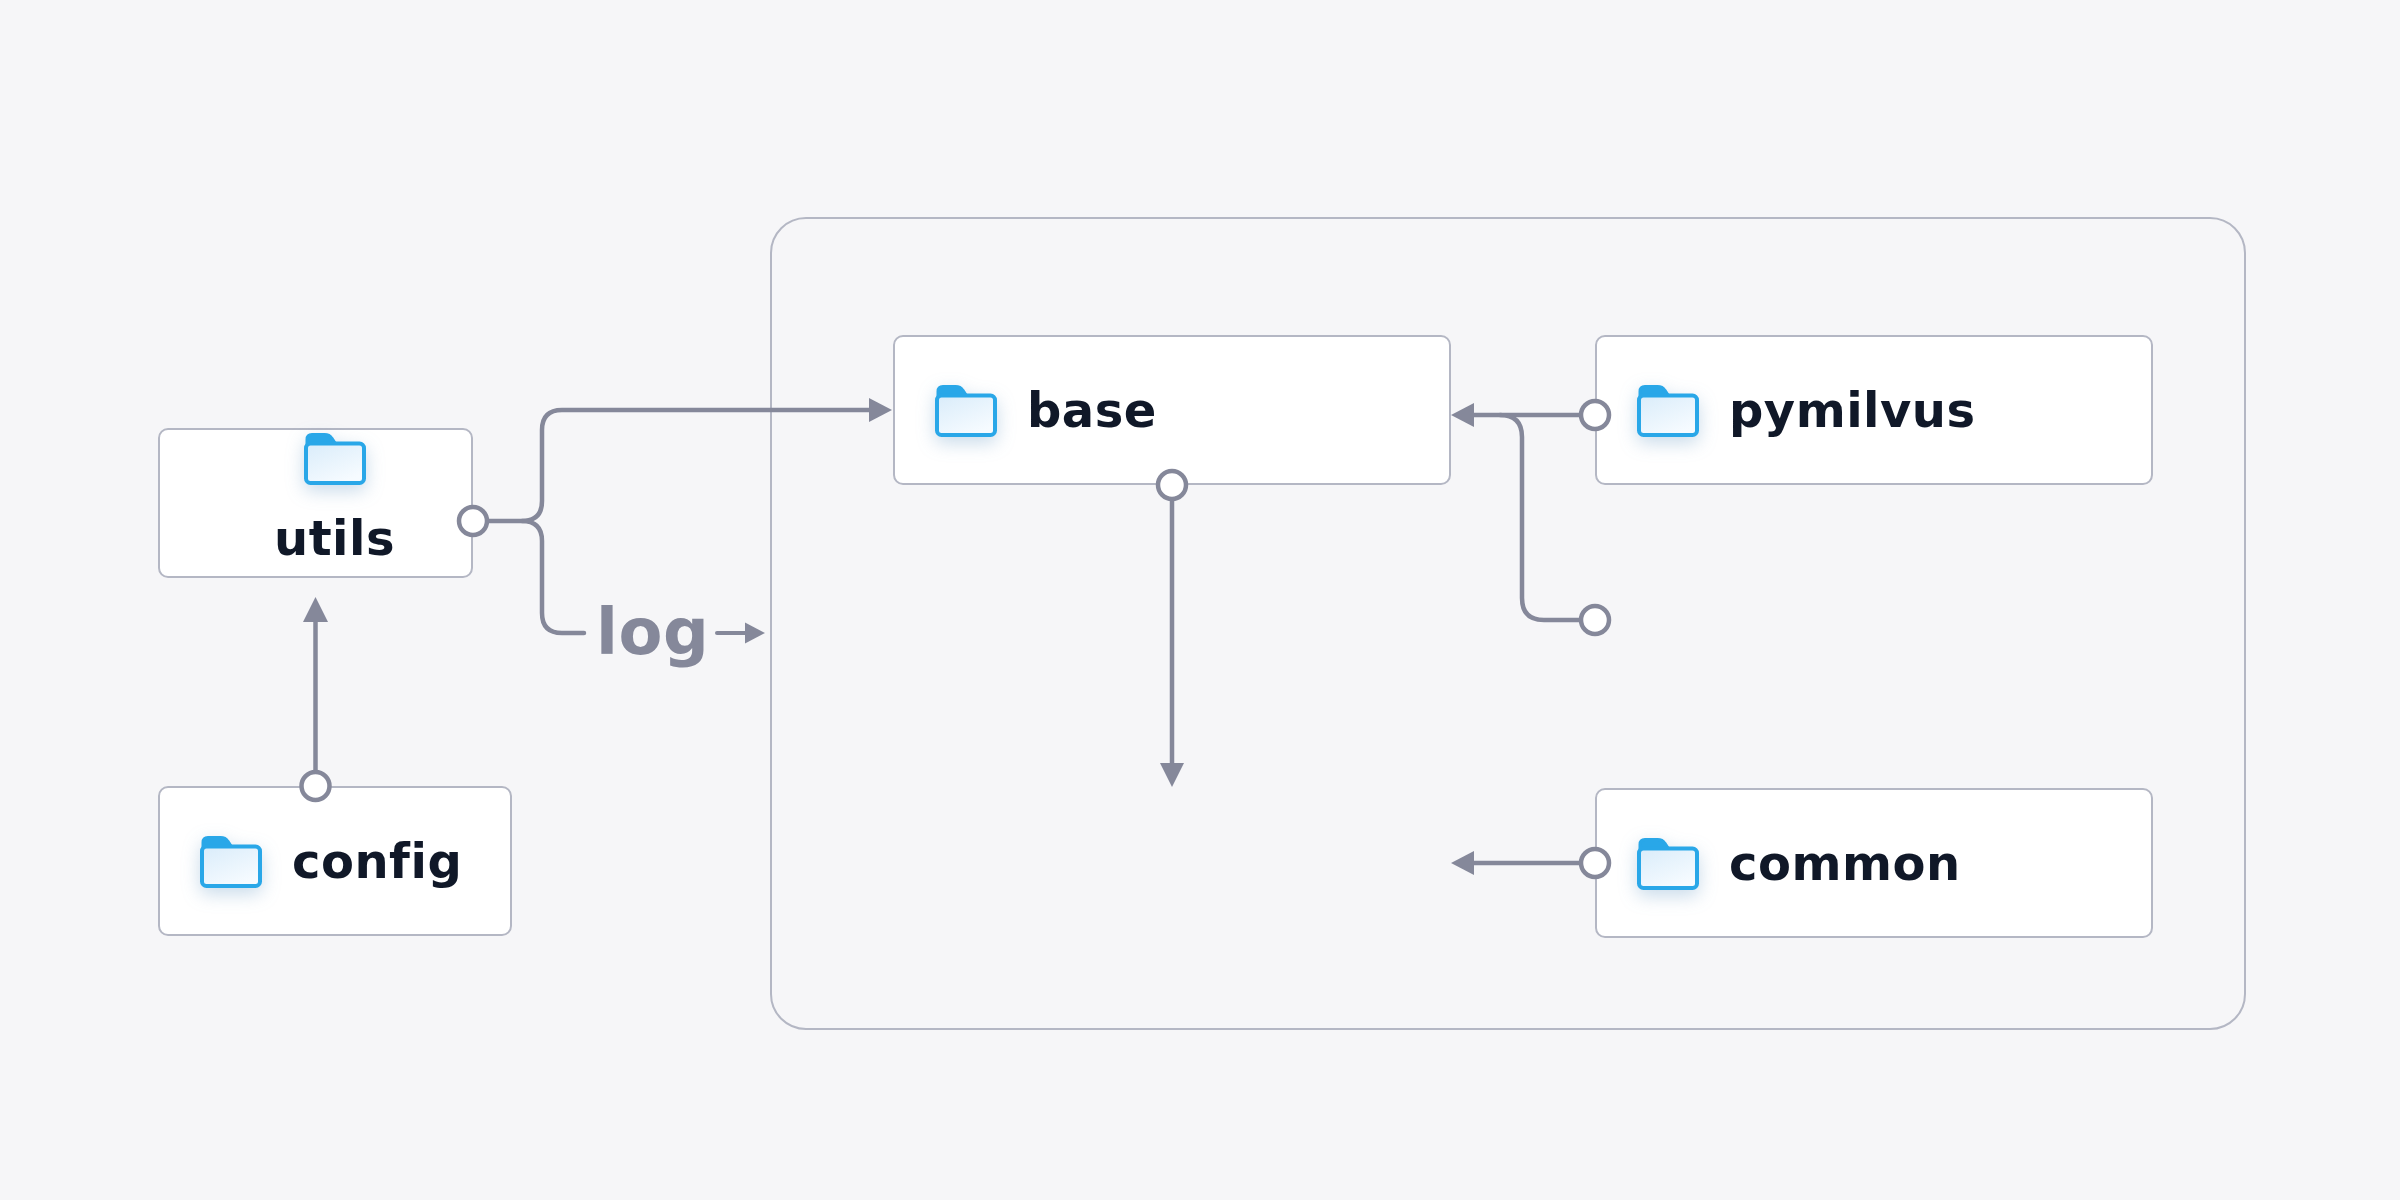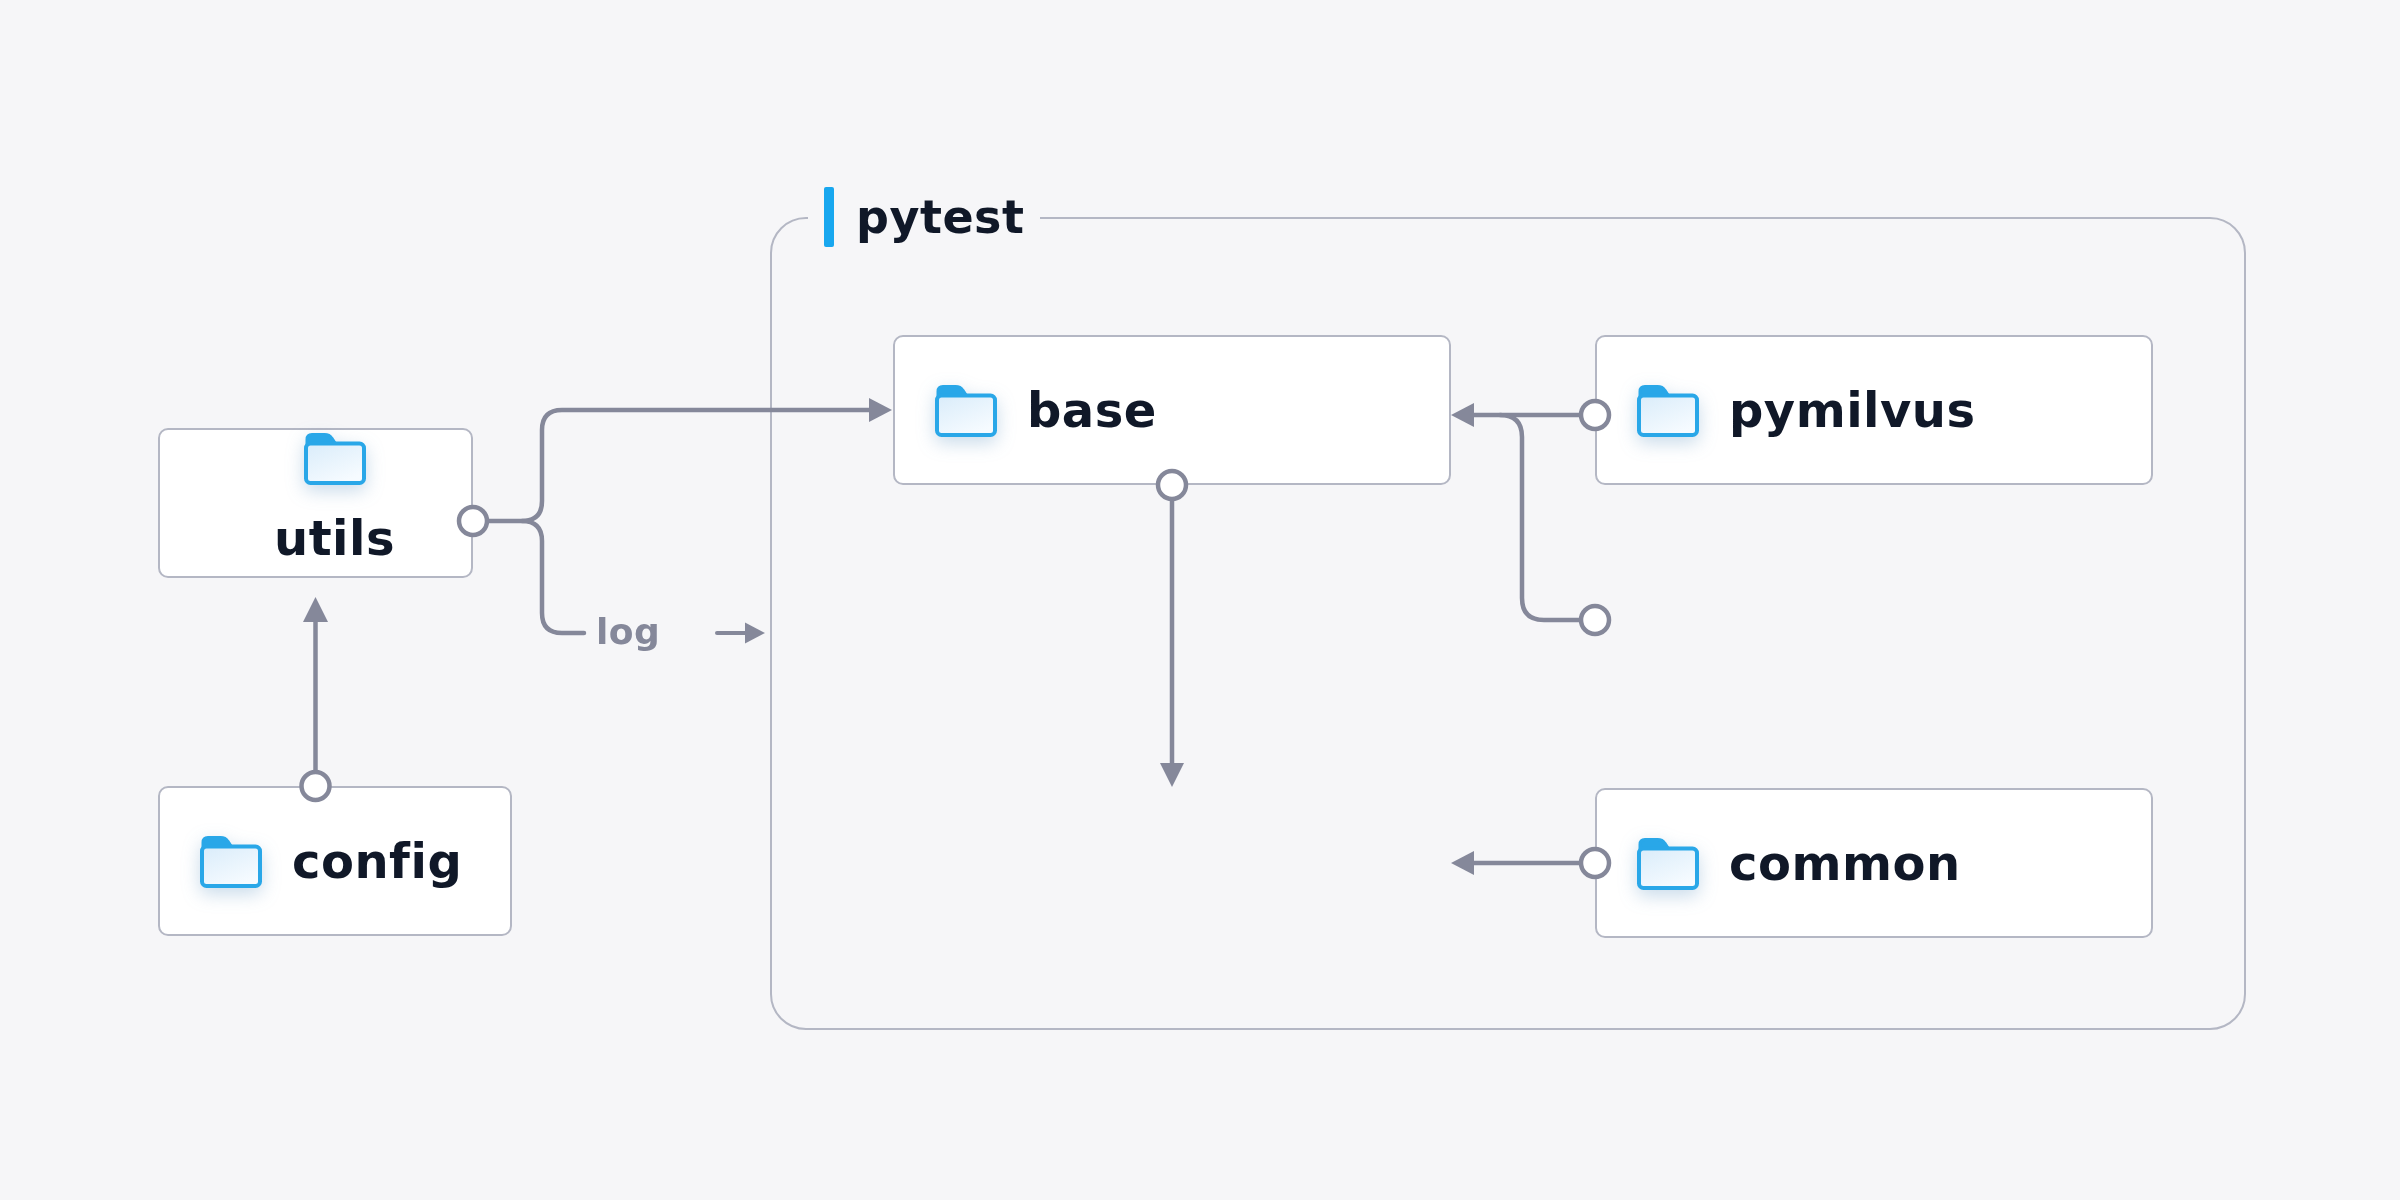--- a/index.html
+++ b/index.html
@@ -99,21 +99,21 @@
     fill: #ffffff;
     stroke: #85889a;
     stroke-width: 4.5;
   }
   
   .edge-label {
     position: absolute;
     left: 596px;
     top: 633px;
     transform: translateY(-52%);
-    font-size: 36px;
+    font-size: 64px;
     font-weight: 600;
     color: #85889a;
     line-height: 1;
     z-index: 6;
     letter-spacing: 0.5px;
   }
 </style>
 </head>
 <body>
 
@@ -122,24 +122,20 @@
     <linearGradient id="folder-grad" x1="0" y1="0" x2="0.6" y2="1">
       <stop offset="0" stop-color="#d9ecfa"></stop>
       <stop offset="1" stop-color="#f6fbff"></stop>
     </linearGradient>
   </defs>
 </svg>
 
 <div class="canvas">
 
   <div class="group"></div>
-  <div class="group-label">
-    <span class="accent-bar"></span>
-    <span class="group-title">pytest</span>
-  </div>
 
   <svg class="wires" width="2400" height="1200" viewBox="0 0 2400 1200">
 
     <path class="wire" d="M315.5 772 V 622"></path>
     <polygon class="arrowhead" points="315.5,597 328,622 303,622"></polygon>
 
     <path class="wire" d="M488 521 H 522 Q 542 521 542 501 V 430 Q 542 410 562 410 H 869"></path>
     <polygon class="arrowhead" points="892,410 869,398 869,422"></polygon>
 
     <path class="wire" d="M522 521 Q 542 521 542 541 V 613 Q 542 633 562 633 H 584"></path>

